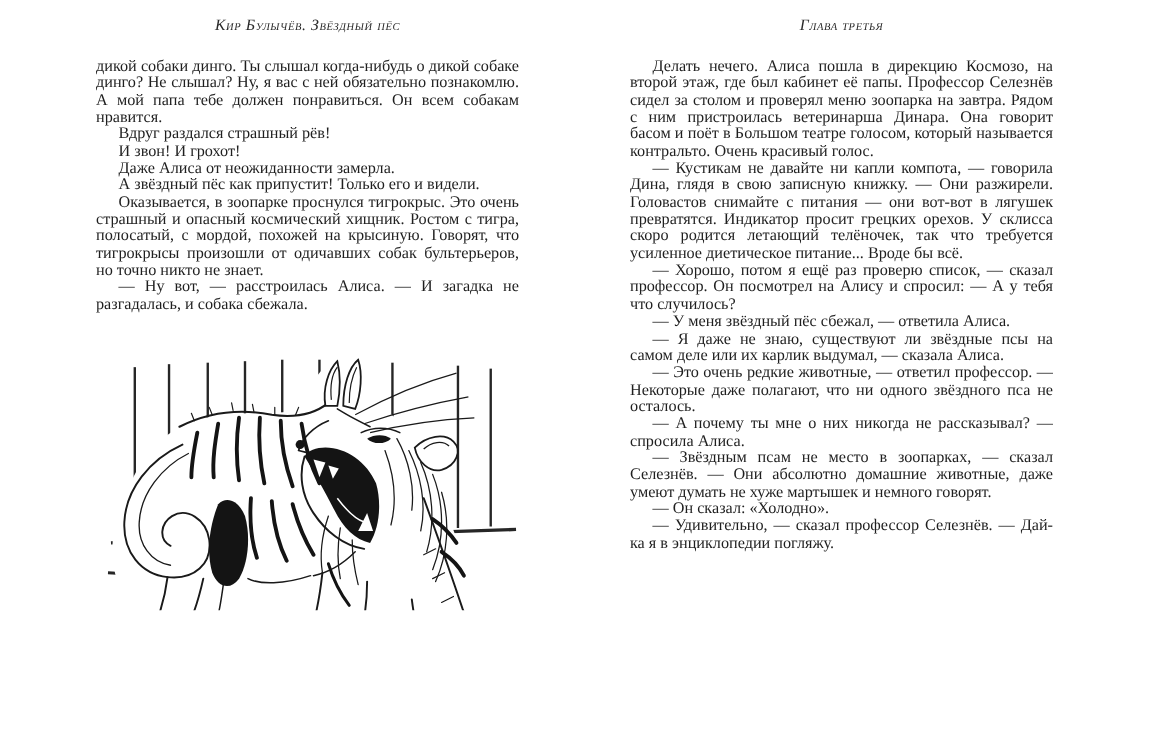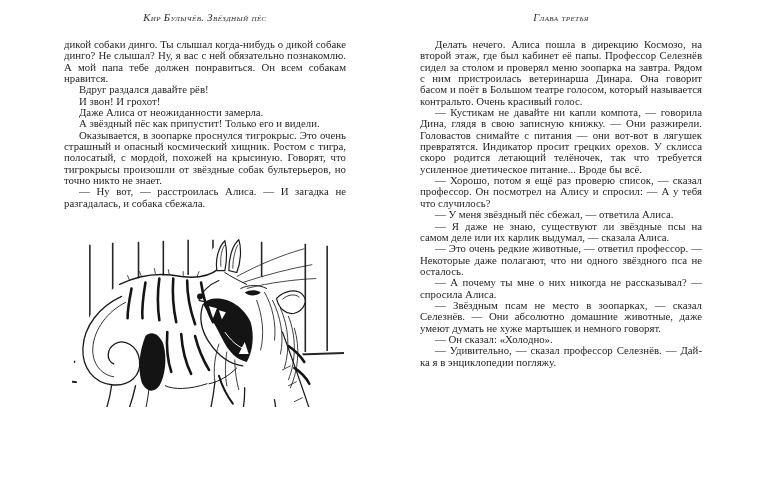--- a/index.html
+++ b/index.html
@@ -73,25 +73,25 @@
 </style>
 </head>
 <body>
 
 <div class="spread">
 
   <div class="column col-left">
     <div class="running-head">Кир Булычёв. Звёздный пёс</div>
     <div class="body-text">
       <p class="no-indent">дикой собаки динго. Ты слышал когда-нибудь о дикой собаке динго? Не слышал? Ну, я вас с ней обязательно познакомлю. А мой папа тебе должен понравиться. Он всем собакам нравится.</p>
-      <p>Вдруг раздался давайте рёв!</p>
+      <p>Вдруг раздался страшный рёв!</p>
       <p>И звон! И грохот!</p>
       <p>Даже Алиса от неожиданности замерла.</p>
       <p>А звёздный пёс как припустит! Только его и видели.</p>
-      <p>Оказывается, в зоопарке проснулся тигрокрыс. Это очень страшный и опасный космический хищник. Ростом с тигра, полосатый, с мордой, похожей на крысиную. Говорят, что тигрокрысы произошли от звёздные собак бультерьеров, но точно никто не знает.</p>
+      <p>Оказывается, в зоопарке проснулся тигрокрыс. Это очень страшный и опасный космический хищник. Ростом с тигра, полосатый, с мордой, похожей на крысиную. Говорят, что тигрокрысы произошли от одичавших собак бультерьеров, но точно никто не знает.</p>
       <p>— Ну вот, — расстроилась Алиса. — И загадка не разгадалась, и собака сбежала.</p>
     </div>
   </div>
 
   <svg class="illustration" viewBox="0 0 280 230" xmlns="http://www.w3.org/2000/svg">
 
     <g stroke="#262626" stroke-width="1.6" fill="none">
       <line x1="20" y1="8" x2="20" y2="124"></line>
       <line x1="43" y1="6" x2="43" y2="124"></line>
       <line x1="69" y1="5" x2="69" y2="123"></line>

